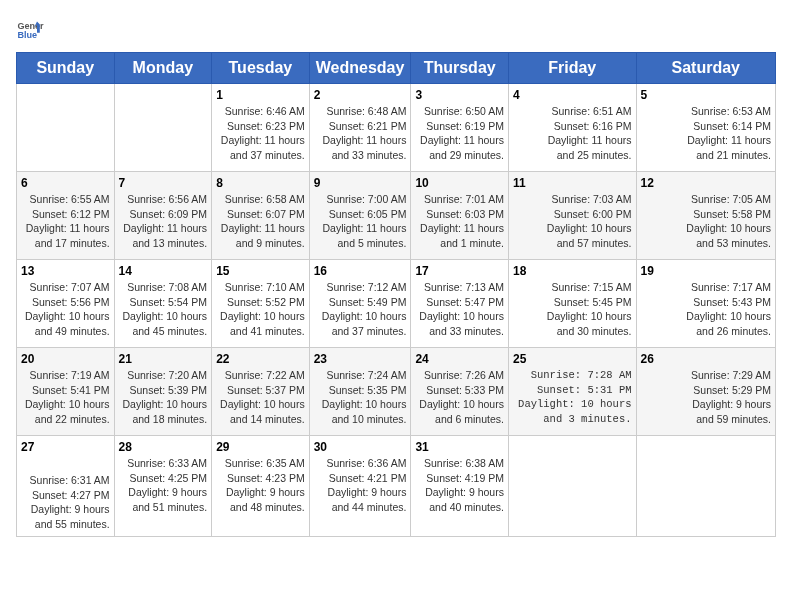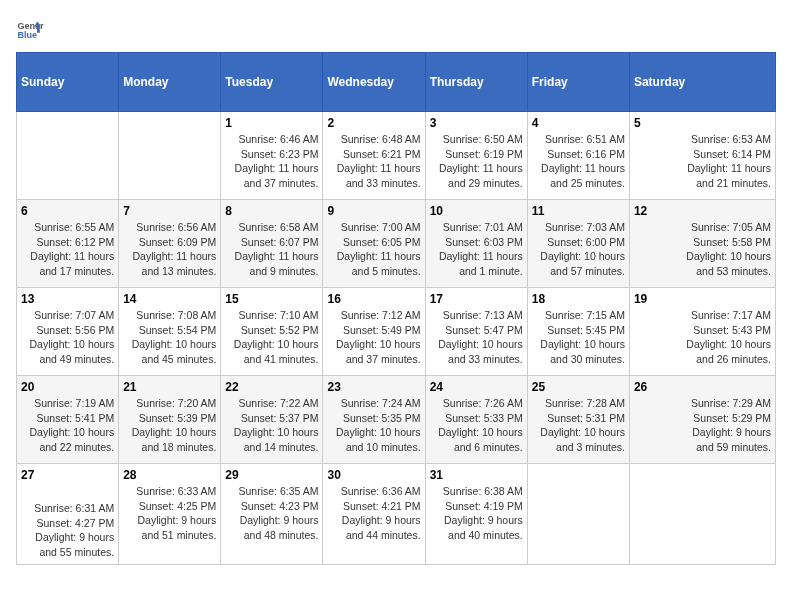--- a/index.html
+++ b/index.html
@@ -40,23 +40,23 @@
     table {
       width: 100%;
       border-collapse: collapse;
       font-size: 11px;
     }
     thead tr {
       background-color: #3a6bbf;
       color: white;
     }
     thead th {
-      padding: 22px 4px;
-      text-align: left;
-      font-size: 12px;
+      padding: 6px 4px;
+      text-align: center;
+      font-size: 16px;
       font-weight: 600;
       border: 1px solid #2a5aaf;
     }
     tbody tr {
       vertical-align: top;
     }
     tbody td {
       border: 1px solid #ccc;
       padding: 4px;
       vertical-align: top;
@@ -279,21 +279,21 @@
         </td>
         <td>
           <span class="day-num">24</span>
           <div class="day-info" style="white-space: pre-line;">Sunrise: 7:26 AM
 Sunset: 5:33 PM
 Daylight: 10 hours
 and 6 minutes.</div>
         </td>
         <td>
           <span class="day-num">25</span>
-          <div class="day-info" style="white-space: pre-line;">Sunrise: 7:28 AM
+          <div class="day-info" style="white-space: pre-line; font-family: Liberation Mono, monospace;">Sunrise: 7:28 AM
 Sunset: 5:31 PM
 Daylight: 10 hours
 and 3 minutes.</div>
         </td>
         <td>
           <span class="day-num">26</span>
           <div class="day-info" style="white-space: pre-line;">Sunrise: 7:29 AM
 Sunset: 5:29 PM
 Daylight: 9 hours
 and 59 minutes.</div>

